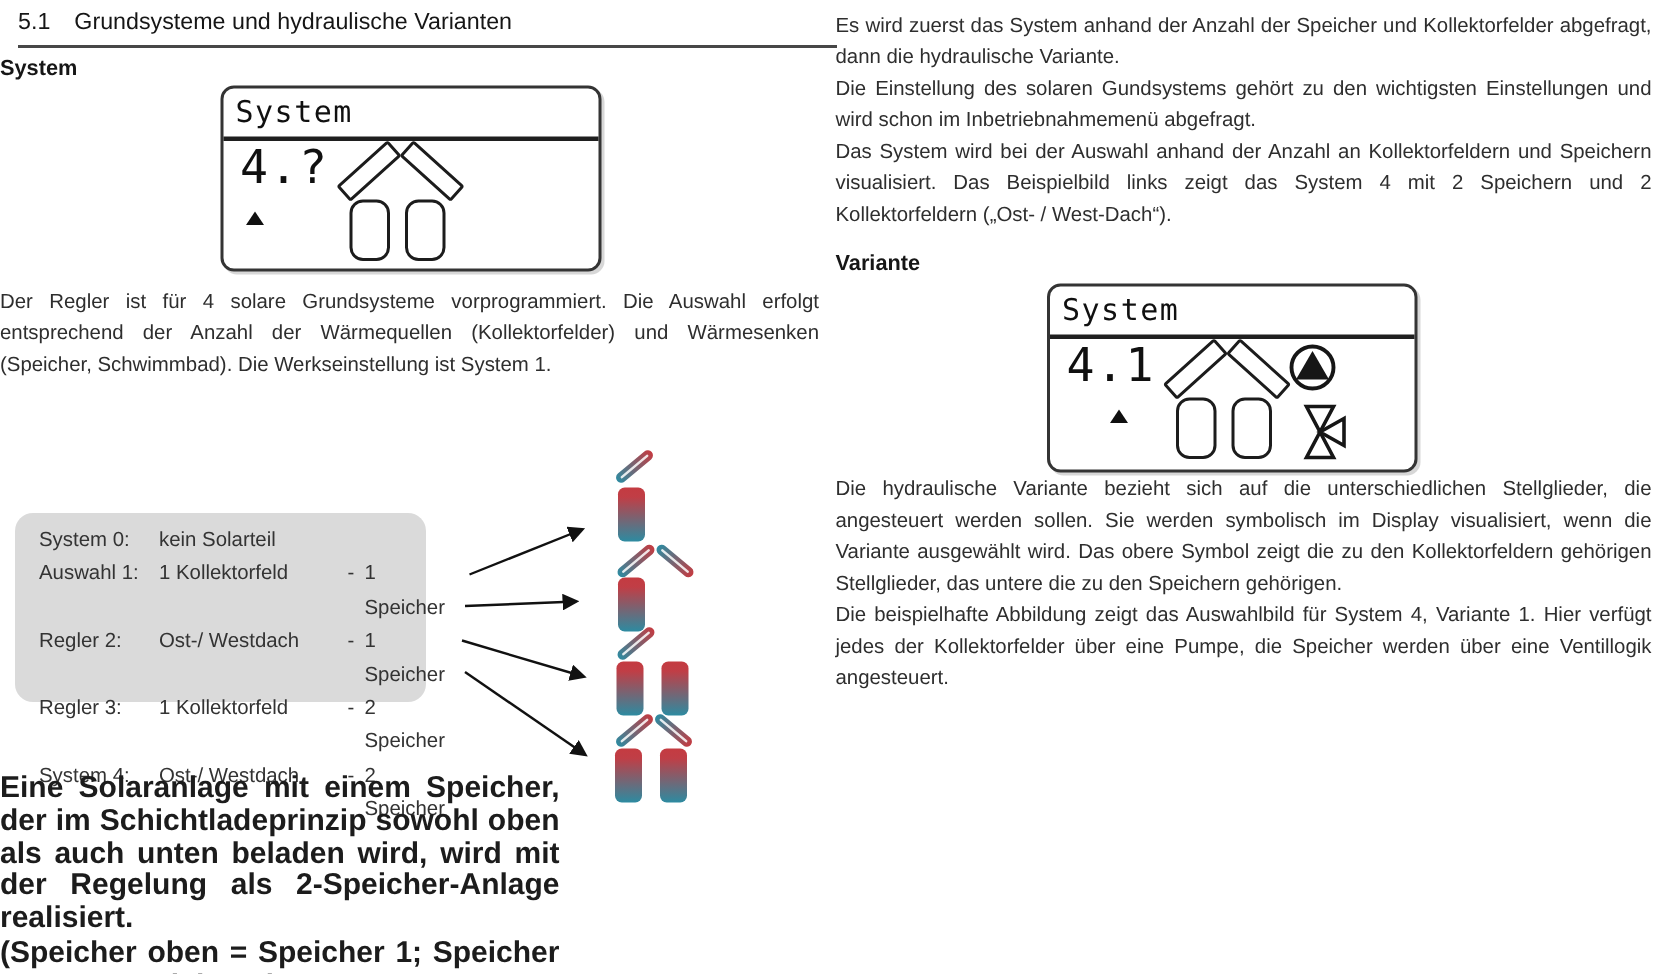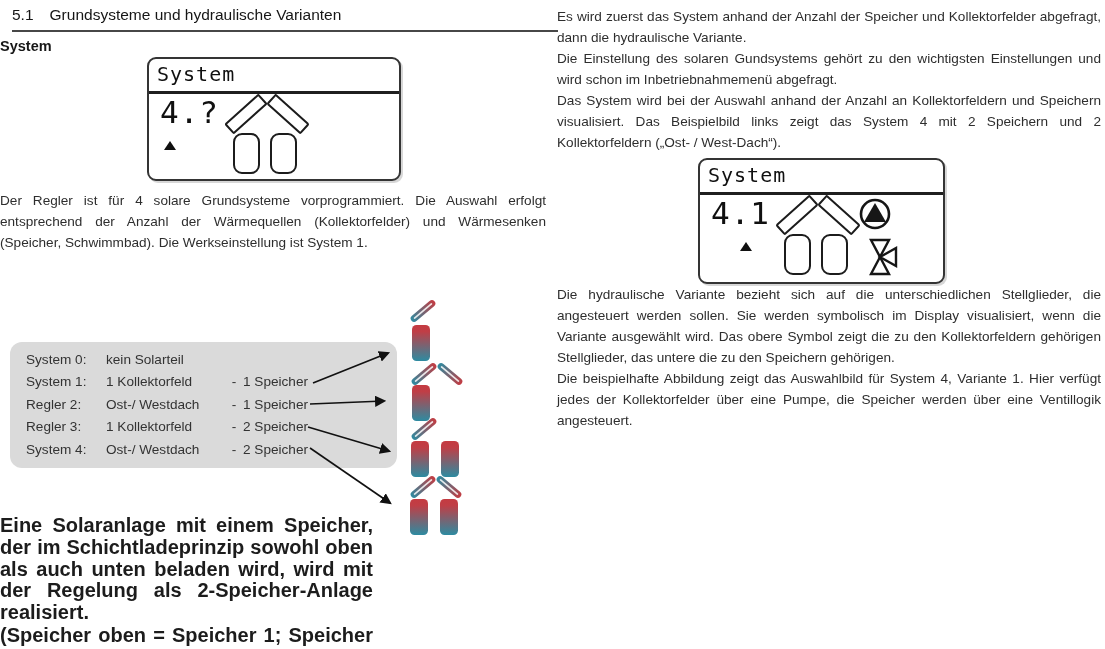--- a/index.html
+++ b/index.html
@@ -11,21 +11,21 @@
   .bold { font-weight:bold; color:#1c1c1c; }
 
   
   .heading { position:absolute; left:0; top:6px; width:546px; border-bottom:2.5px solid #474747;
              padding-bottom:6px; font-weight:normal; font-size:15.5px; color:#161616;margin-left:12px; }
   .heading .num { margin-right:16px; }
   .syslabel { position:absolute; left:0; top:38px; font-weight:bold; font-size:14.5px; color:#161616; }
 
   .para1 { position:absolute; left:0; top:190px; width:546px; }
 
-  .graybox { position:absolute; left:10px; top:342px; width:387px; height:126px;
+  .graybox { position:absolute; left:10px; top:342px; width:274px; height:126px;
              background:#dadada; border-radius:12px; padding:7px 0 0 16px; }
   .trow { display:grid; grid-template-columns:80px 119px 18px 1fr; line-height:22.4px;
           font-size:13.6px; color:#333; }
   .tc3 { text-align:center; }
 
   .legend { position:absolute; left:300px; top:282px; width:260px; height:285px; }
 
   .notes { position:absolute; left:0; top:515px; width:373px; }
   .notes p { font-size:20px; line-height:21.8px; text-align:justify; }
   .notes p + p { margin-top:1px; }
@@ -86,21 +86,21 @@
   <p class="body-text para1">Der Regler ist für 4 solare Grundsysteme vorprogrammiert. Die Auswahl erfolgt entsprechend der Anzahl der Wärmequellen (Kollektorfelder) und Wärmesenken (Speicher, Schwimmbad). Die Werkseinstellung ist System 1.</p>
 
   <div class="graybox">
     <div class="trow">
       <span class="tc1">System 0:</span>
       <span class="tc2">kein Solarteil</span>
       <span class="tc3"></span>
       <span class="tc4"></span>
     </div>
     <div class="trow">
-      <span class="tc1">System 1:</span>
+      <span class="tc1">Auswahl 1:</span>
       <span class="tc2">1 Kollektorfeld</span>
       <span class="tc3">-</span>
       <span class="tc4">1 Speicher</span>
     </div>
     <div class="trow">
       <span class="tc1">Regler 2:</span>
       <span class="tc2">Ost-/ Westdach</span>
       <span class="tc3">-</span>
       <span class="tc4">1 Speicher</span>
     </div>
@@ -169,20 +169,21 @@
   <div class="notes">
     <p class="bold">Eine Solaranlage mit einem Speicher, der im Schichtladeprinzip sowohl oben als auch unten beladen wird, wird mit der Regelung als 2-Speicher-Anlage realisiert.</p>
     <p class="bold">(Speicher oben = Speicher 1; Speicher unten = Speicher 2).</p>
   </div>
 
   <div class="col-right">
     <p class="body-text">Es wird zuerst das System anhand der Anzahl der Speicher und Kollektorfelder abgefragt, dann die hydraulische Variante.</p>
     <p class="body-text">Die Einstellung des solaren Gundsystems gehört zu den wichtigsten Einstellungen und wird schon im Inbetriebnahmemenü abgefragt.</p>
     <p class="body-text">Das System wird bei der Auswahl anhand der Anzahl an Kollektorfeldern und Speichern visualisiert. Das Beispielbild links zeigt das System 4 mit 2 Speichern und 2 Kollektorfeldern („Ost- / West-Dach“).</p>
 
+    <div class="varlabel">Variante</div>
 
     <div class="lcd lcd2">
       <div class="lcd-title">System</div>
       <div class="lcd-body">
         <div class="lcd-value">4.1</div>
         <div class="lcd-cursor cur2"></div>
         <div class="lcd-coll cl"></div>
         <div class="lcd-coll cr"></div>
         <div class="lcd-tank t1"></div>
         <div class="lcd-tank t2"></div>

